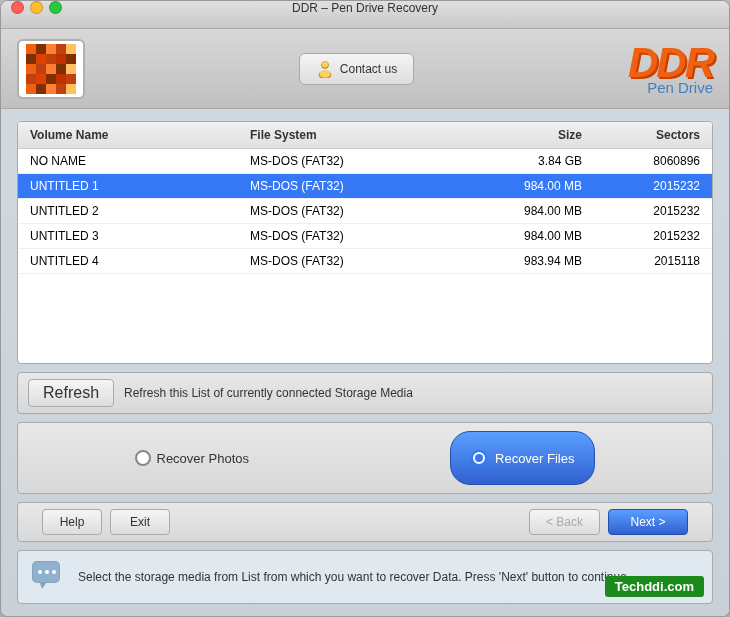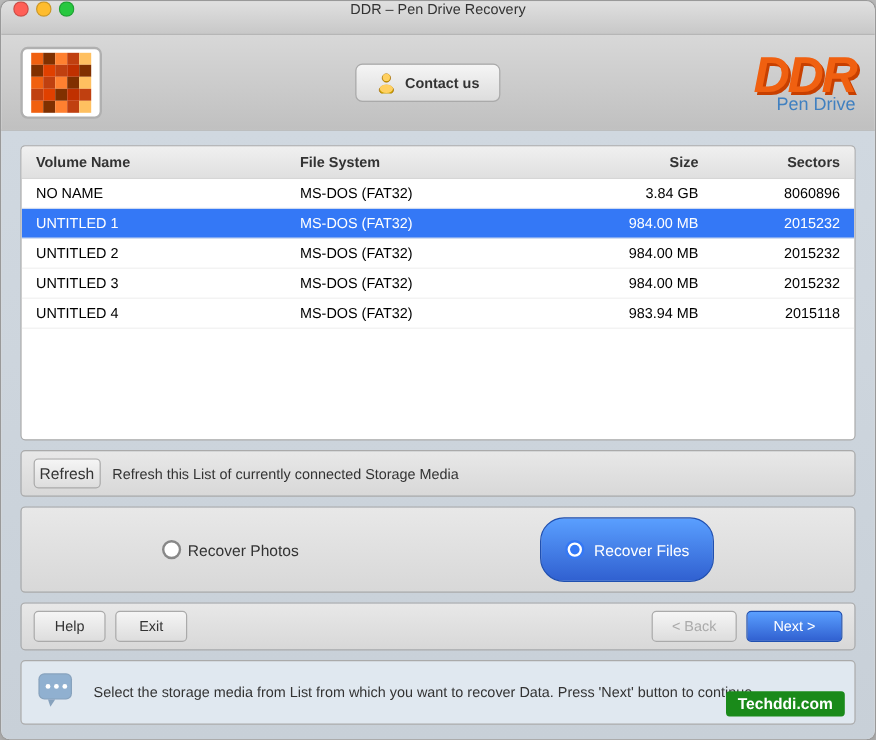--- a/index.html
+++ b/index.html
@@ -100,21 +100,20 @@
       background: linear-gradient(to bottom, #f5f5f5, #ddd);
       border: 1px solid #aaa;
       border-radius: 6px;
       padding: 6px 16px;
       font-size: 12px;
       cursor: pointer;
       display: flex;
       align-items: center;
       gap: 6px;
       color: #333;
-      font-weight: bold;
     }
 
     .ddr-brand {
       text-align: right;
       line-height: 1;
     }
     .ddr-text {
       font-size: 42px;
       font-weight: bold;
       color: #f06010;
@@ -196,22 +195,22 @@
       display: flex;
       align-items: center;
       gap: 10px;
       flex-shrink: 0;
     }
 
     .refresh-btn {
       background: linear-gradient(to bottom, #f5f5f5, #ddd);
       border: 1px solid #aaa;
       border-radius: 4px;
-      padding: 4px 4px;
-      font-size: 13px;
+      padding: 4px 14px;
+      font-size: 16px;
       cursor: pointer;
       color: #333;
     }
 
     .refresh-label {
       font-size: 12px;
       color: #333;
     }
 
     
@@ -271,21 +270,21 @@
       display: flex;
       align-items: center;
       gap: 8px;
     }
 
     
     .bottom-bar {
       background: linear-gradient(to bottom, #e8e8e8, #d8d8d8);
       border: 1px solid #aaa;
       border-radius: 4px;
-      padding: 6px 10px;
+      padding: 6px 24px;
       display: flex;
       align-items: flex-end;
       gap: 8px;
       flex-shrink: 0;
     }
 
     .nav-btn {
       background: linear-gradient(to bottom, #f5f5f5, #ddd);
       border: 1px solid #aaa;
       border-radius: 4px;

